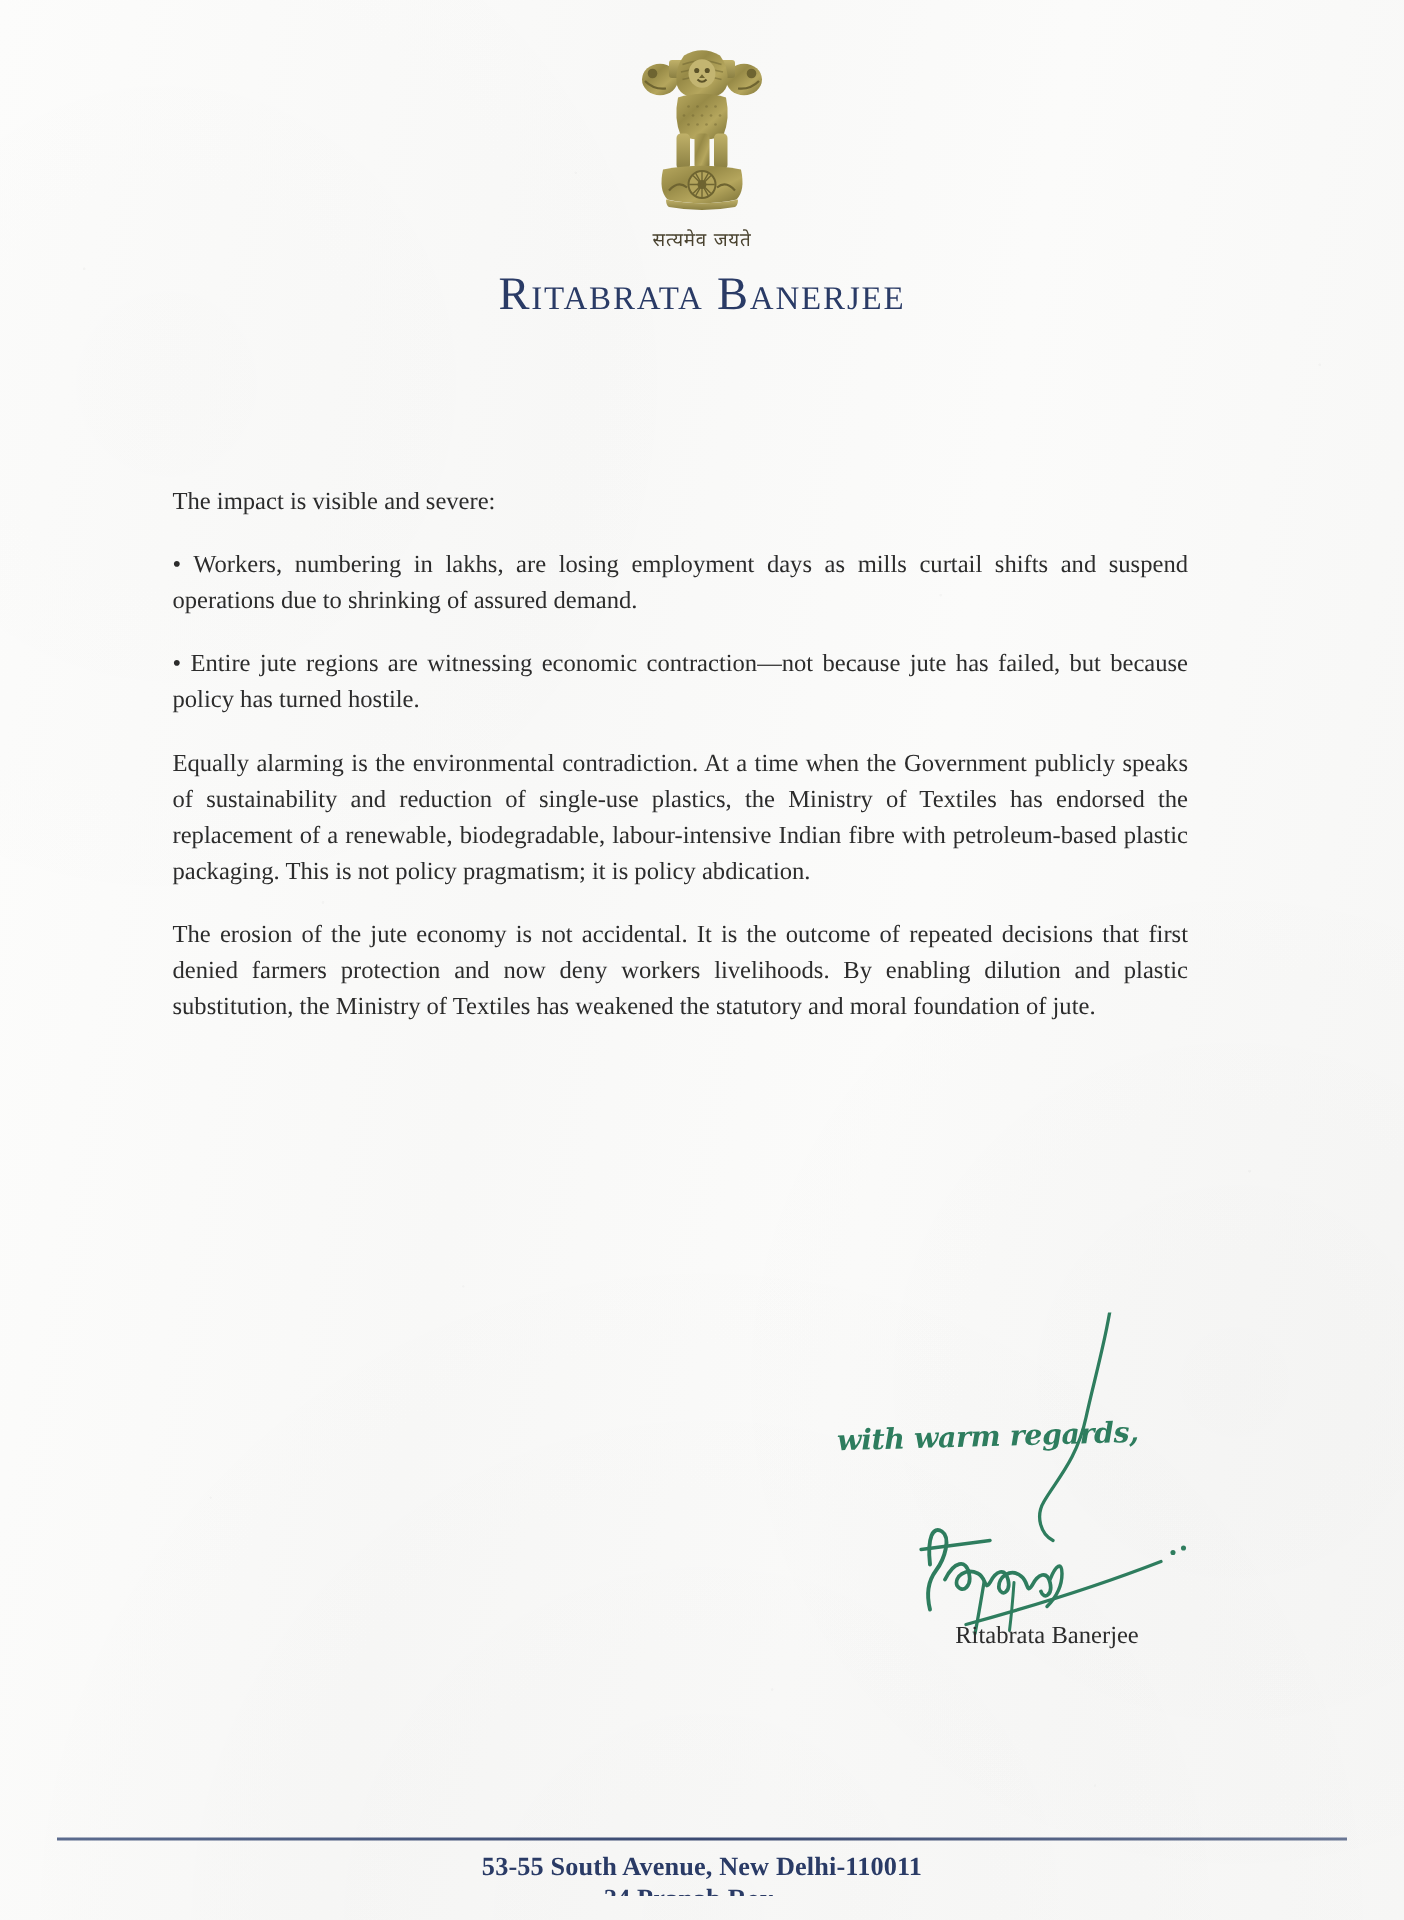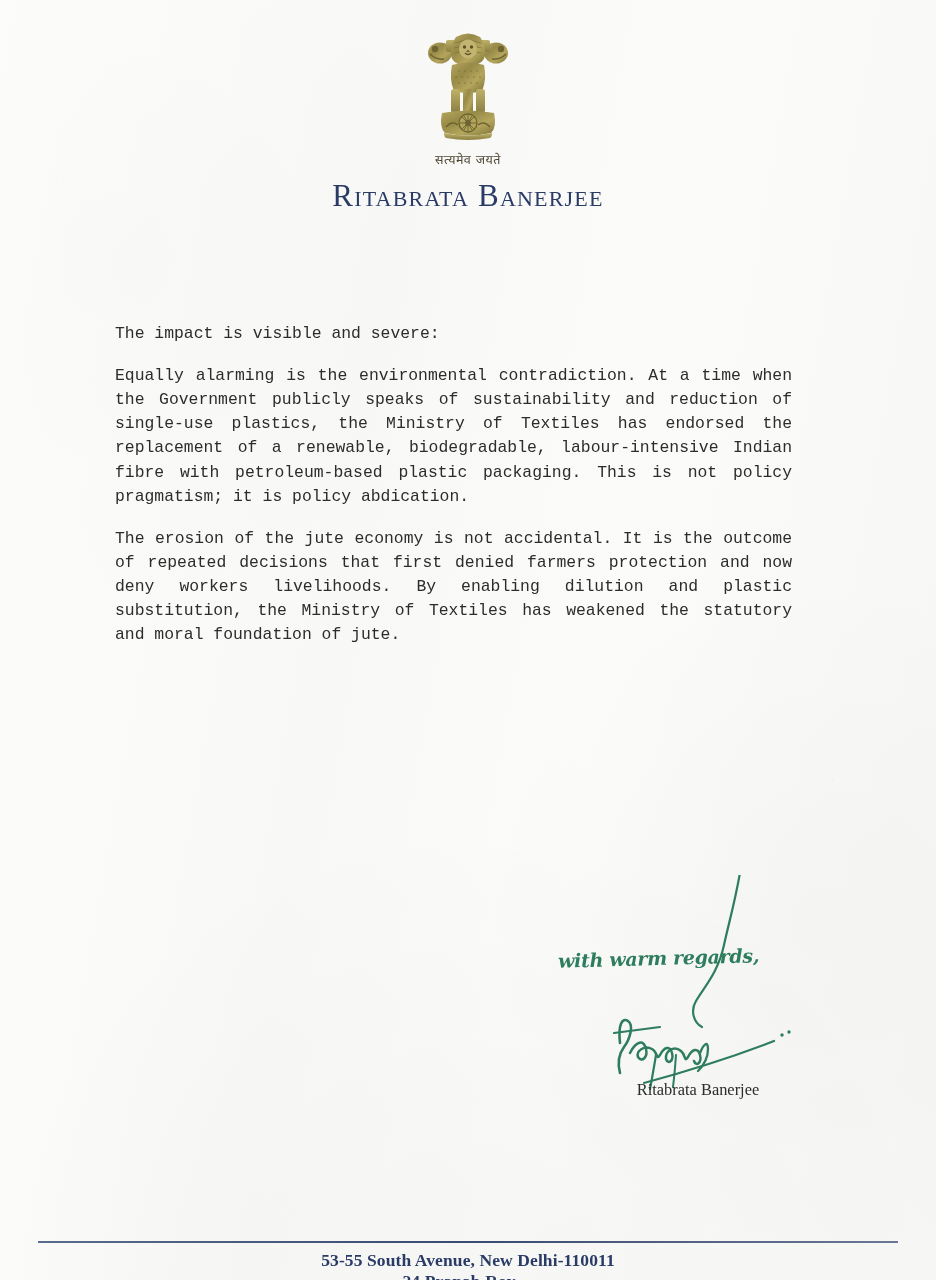--- a/index.html
+++ b/index.html
@@ -98,21 +98,20 @@
     left: 115px;
     width: 677px;
   }
   .para {
     font-size: 16.4px;
     line-height: 1.47;
     color: #2c2c2c;
     margin: 0 0 18px 0;
     text-align: justify;
     text-justify: inter-word;
-    font-family: Liberation Mono, monospace;
   }
   .para.lead { text-align: left; }
   .para:last-child { margin-bottom: 0; }
   .bullet { text-indent: 0; }
 
   
   #signature-block {
     position: absolute;
     top: 875px;
     left: 548px;
@@ -140,21 +139,21 @@
     width: 300px;
     text-align: center;
     font-size: 16.4px;
     color: #2c2c2c;
   }
 
   
   #footer {
     position: absolute;
     left: 0;
-    bottom: 0;
+    bottom: 16px;
     width: 936px;
     text-align: center;
   }
   #footer-rule {
     height: 2px;
     background: linear-gradient(90deg, #5b6b8e 0%, #3b4a72 50%, #6a7795 100%);
     margin: 0 38px 7px 38px;
   }
   .footer-line {
     font-family: "Liberation Serif", "DejaVu Serif", serif;
@@ -253,20 +252,22 @@
         <path d="M22 106 q24 5 48 0 q0 4 -2 5 q-22 4 -44 0 q-2 -1 -2 -5 z" fill="url(#gold2)"></path>
       </svg>
       <div id="emblem-motto">सत्यमेव जयते</div>
     </div>
 
     <div id="mp-name">Ritabrata Banerjee</div>
   </div>
 
   <div id="letter-body">
     <p class="para lead">The impact is visible and severe:</p>
+    <p class="para bullet">• Workers, numbering in lakhs, are losing employment days as mills curtail shifts and suspend operations due to shrinking of assured demand.</p>
+    <p class="para bullet">• Entire jute regions are witnessing economic contraction—not because jute has failed, but because policy has turned hostile.</p>
     <p class="para">Equally alarming is the environmental contradiction. At a time when the Government publicly speaks of sustainability and reduction of single-use plastics, the Ministry of Textiles has endorsed the replacement of a renewable, biodegradable, labour-intensive Indian fibre with petroleum-based plastic packaging. This is not policy pragmatism; it is policy abdication.</p>
     <p class="para">The erosion of the jute economy is not accidental. It is the outcome of repeated decisions that first denied farmers protection and now deny workers livelihoods. By enabling dilution and plastic substitution, the Ministry of Textiles has weakened the statutory and moral foundation of jute.</p>
   </div>
 
   <div id="signature-block">
     <svg id="sign-svg" width="300" height="235" viewBox="0 0 300 235">
       <g fill="none" stroke="#2e7d5e" stroke-linecap="round" stroke-linejoin="round">
 
         <path d="M196 -30 C 192 10, 182 42, 176 70 C 170 98, 156 112, 148 126
                  C 142 136, 146 148, 154 152" stroke-width="2.2"></path>

